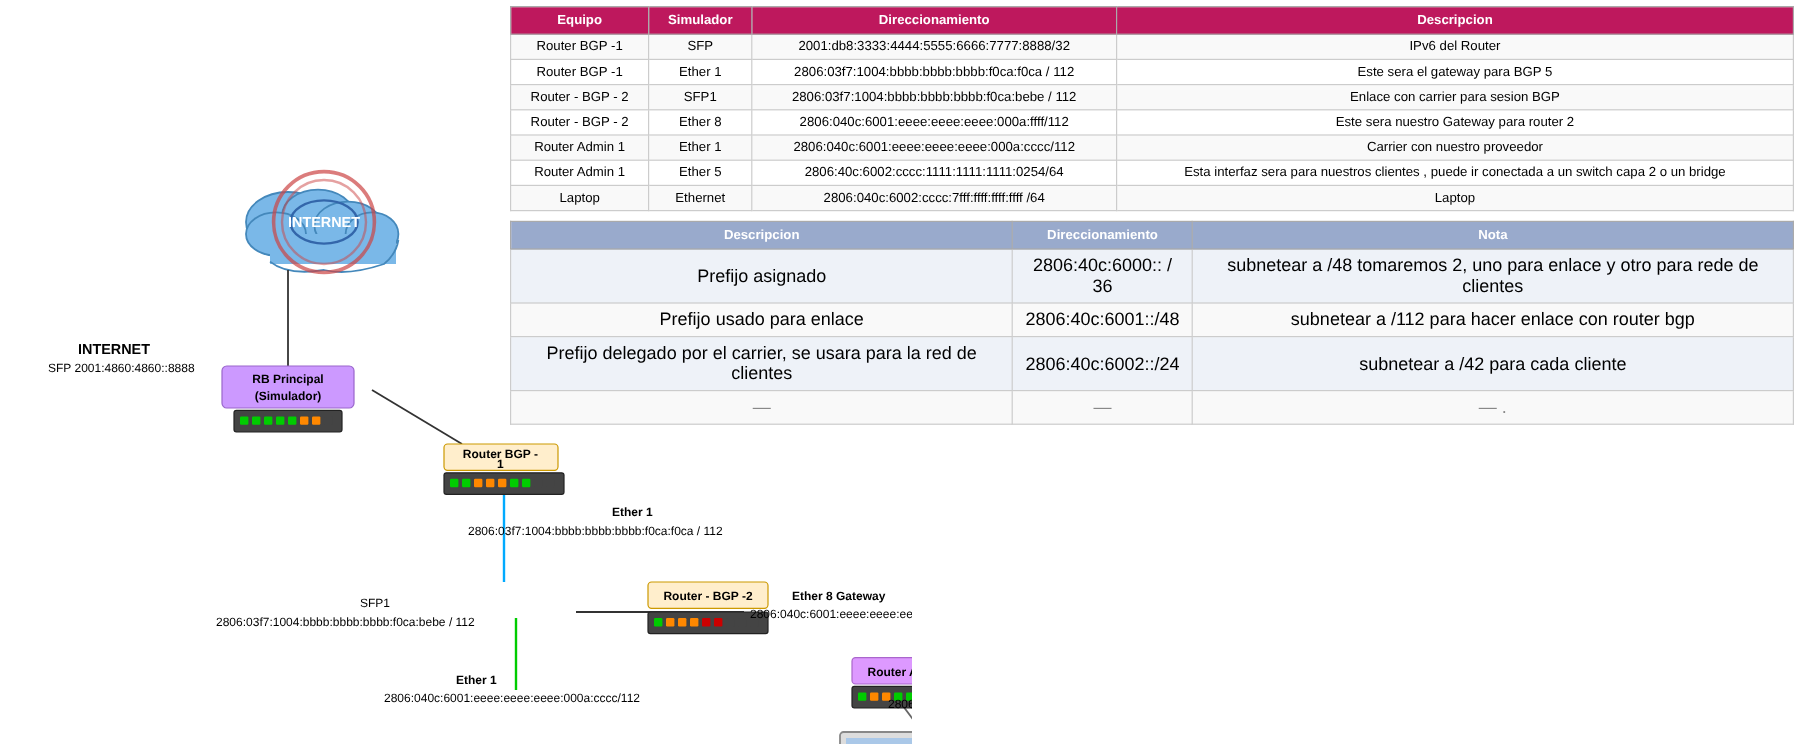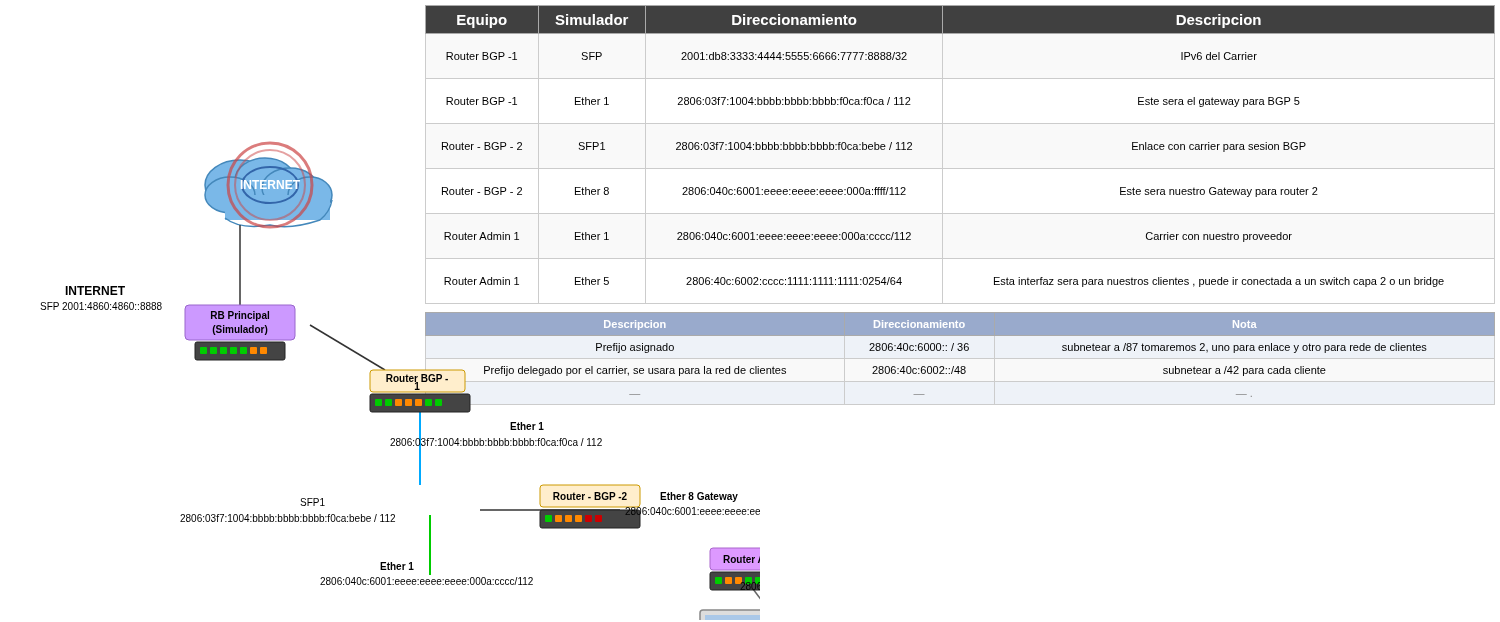--- a/index.html
+++ b/index.html
@@ -22,32 +22,32 @@
       padding: 5px;
     }
 
     .main-table {
       width: 100%;
       border-collapse: collapse;
       margin-bottom: 8px;
     }
 
     .main-table th {
-      background: #404040;
+      background: #be185d;
       color: #fff;
       font-weight: bold;
       text-align: center;
       padding: 5px 8px;
       border: 1px solid #aaa;
-      font-size: 15px;
+      font-size: 11px;
     }
 
     .main-table td {
       text-align: center;
-      padding: 16px 6px;
+      padding: 4px 6px;
       border: 1px solid #ccc;
       font-size: 11px;
       background: #fff;
     }
 
     .main-table tr:nth-child(odd) td {
       background: #f9f9f9;
     }
 
     
@@ -64,21 +64,21 @@
       text-align: center;
       padding: 5px 8px;
       border: 1px solid #aaa;
       font-size: 11px;
     }
 
     .second-table td {
       text-align: center;
       padding: 5px 6px;
       border: 1px solid #ccc;
-      font-size: 11px;
+      font-size: 15px;
     }
 
     .second-table tr:nth-child(odd) td {
       background: #eef2f8;
     }
 
     .second-table tr:nth-child(even) td {
       background: #f9f9f9;
     }
 
@@ -118,21 +118,21 @@
         <th>Simulador</th>
         <th>Direccionamiento</th>
         <th>Descripcion</th>
       </tr>
     </thead>
     <tbody id="main-table-body">
     <tr>
           <td>Router BGP -1</td>
           <td>SFP</td>
           <td>2001:db8:3333:4444:5555:6666:7777:8888/32</td>
-          <td>IPv6 del Carrier</td>
+          <td>IPv6 del Router</td>
         </tr>
         <tr>
           <td>Router BGP -1</td>
           <td>Ether 1</td>
           <td>2806:03f7:1004:bbbb:bbbb:bbbb:f0ca:f0ca / 112</td>
           <td>Este sera el gateway para BGP 5</td>
         </tr>
         <tr>
           <td>Router - BGP - 2</td>
           <td>SFP1</td>
@@ -149,41 +149,52 @@
           <td>Router Admin 1</td>
           <td>Ether 1</td>
           <td>2806:040c:6001:eeee:eeee:eeee:000a:cccc/112</td>
           <td>Carrier con nuestro proveedor</td>
         </tr>
         <tr>
           <td>Router Admin 1</td>
           <td>Ether 5</td>
           <td>2806:40c:6002:cccc:1111:1111:1111:0254/64</td>
           <td>Esta interfaz sera para nuestros clientes , puede ir conectada a un switch capa 2 o un bridge</td>
+        </tr>
+        <tr>
+          <td>Laptop</td>
+          <td>Ethernet</td>
+          <td>2806:040c:6002:cccc:7fff:ffff:ffff:ffff /64</td>
+          <td>Laptop</td>
         </tr>
       </tbody>
   </table>
 
   <table class="second-table">
     <thead>
       <tr>
         <th>Descripcion</th>
         <th>Direccionamiento</th>
         <th>Nota</th>
       </tr>
     </thead>
     <tbody id="second-table-body">
     <tr>
           <td>Prefijo asignado</td>
           <td>2806:40c:6000:: / 36</td>
-          <td>subnetear a /87  tomaremos 2, uno para enlace y otro para rede de clientes</td>
+          <td>subnetear a /48  tomaremos 2, uno para enlace y otro para rede de clientes</td>
+        </tr>
+        <tr>
+          <td>Prefijo usado para enlace</td>
+          <td>2806:40c:6001::/48</td>
+          <td>subnetear a /112 para hacer enlace con router bgp</td>
         </tr>
         <tr>
           <td>Prefijo delegado por el carrier, se usara para la red de clientes</td>
-          <td>2806:40c:6002::/48</td>
+          <td>2806:40c:6002::/24</td>
           <td>subnetear a /42 para cada cliente</td>
         </tr>
         <tr class="last-row">
           <td>—</td>
           <td>—</td>
           <td>—  .</td>
         </tr>
       </tbody>
   </table>
 </div>

